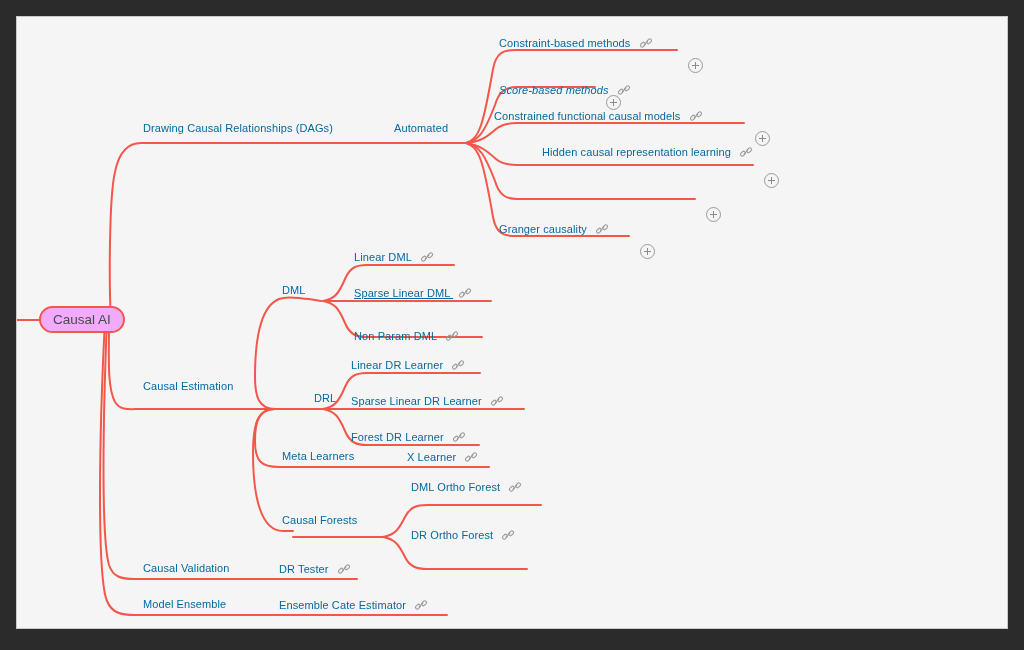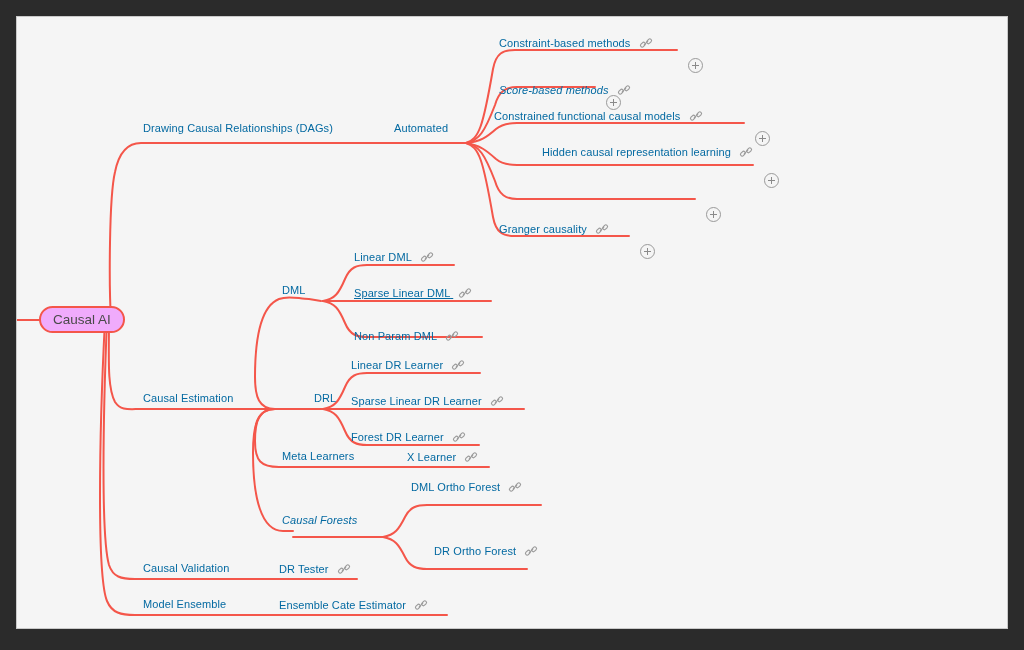--- a/index.html
+++ b/index.html
@@ -215,21 +215,21 @@
           <g stroke="#9a9a9a" stroke-width="1.1" fill="none" stroke-linecap="round">
             <path d="M5.2,8.8 L8.8,5.2"></path>
             <rect x="1.2" y="7.0" width="5.4" height="3.4" rx="1.7" transform="rotate(-45 3.9 8.7)"></rect>
             <rect x="7.4" y="3.6" width="5.4" height="3.4" rx="1.7" transform="rotate(-45 10.1 5.3)"></rect>
           </g>
         </svg>
       </span>
     </div>
     <div class="plus-badge" style="left:623px; top:227px;"></div>
 
-    <div class="node-label" style="left:126px; top:376px;">
+    <div class="node-label" style="left:126px; top:364px;">
       <span>Causal Estimation</span>
     </div>
 
     <div class="node-label" style="left:265px; top:268px;">
       <span>DML</span>
     </div>
 
     <div class="node-label" style="left:337px; top:234px;">
       <span>Linear DML</span>
       <span class="link-icon">
@@ -322,38 +322,38 @@
         <svg width="14" height="14" viewBox="0 0 14 14">
           <g stroke="#9a9a9a" stroke-width="1.1" fill="none" stroke-linecap="round">
             <path d="M5.2,8.8 L8.8,5.2"></path>
             <rect x="1.2" y="7.0" width="5.4" height="3.4" rx="1.7" transform="rotate(-45 3.9 8.7)"></rect>
             <rect x="7.4" y="3.6" width="5.4" height="3.4" rx="1.7" transform="rotate(-45 10.1 5.3)"></rect>
           </g>
         </svg>
       </span>
     </div>
 
-    <div class="node-label" style="left:265px; top:498px;font-style:italic;">
+    <div class="node-label" style="left:265px; top:498px;">
       <span>Causal Forests</span>
     </div>
 
     <div class="node-label" style="left:394px; top:464px;">
       <span>DML Ortho Forest</span>
       <span class="link-icon">
         <svg width="14" height="14" viewBox="0 0 14 14">
           <g stroke="#9a9a9a" stroke-width="1.1" fill="none" stroke-linecap="round">
             <path d="M5.2,8.8 L8.8,5.2"></path>
             <rect x="1.2" y="7.0" width="5.4" height="3.4" rx="1.7" transform="rotate(-45 3.9 8.7)"></rect>
             <rect x="7.4" y="3.6" width="5.4" height="3.4" rx="1.7" transform="rotate(-45 10.1 5.3)"></rect>
           </g>
         </svg>
       </span>
     </div>
 
-    <div class="node-label" style="left:394px; top:528px;margin-left:23px;">
+    <div class="node-label" style="left:394px; top:512px;">
       <span>DR Ortho Forest</span>
       <span class="link-icon">
         <svg width="14" height="14" viewBox="0 0 14 14">
           <g stroke="#9a9a9a" stroke-width="1.1" fill="none" stroke-linecap="round">
             <path d="M5.2,8.8 L8.8,5.2"></path>
             <rect x="1.2" y="7.0" width="5.4" height="3.4" rx="1.7" transform="rotate(-45 3.9 8.7)"></rect>
             <rect x="7.4" y="3.6" width="5.4" height="3.4" rx="1.7" transform="rotate(-45 10.1 5.3)"></rect>
           </g>
         </svg>
       </span>

